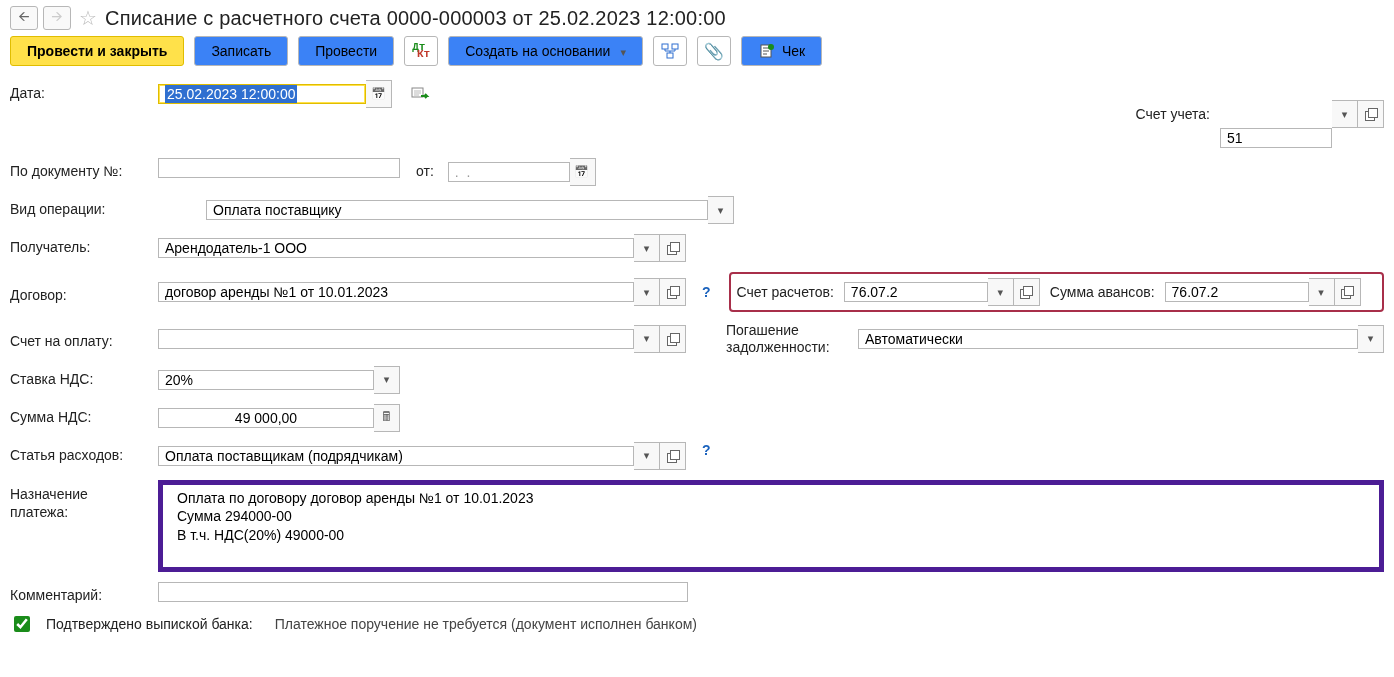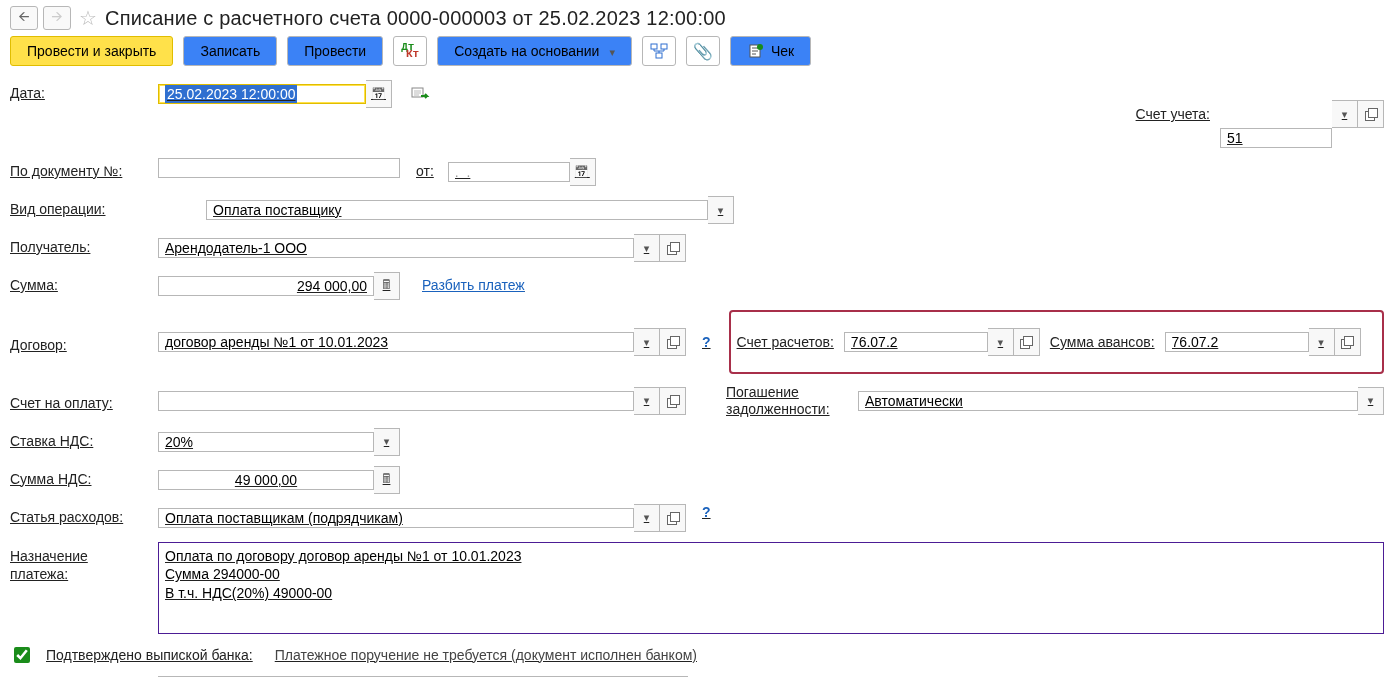--- a/index.html
+++ b/index.html
@@ -19,32 +19,32 @@
     width: 22px; height: 22px; display:inline-flex; align-items:center; justify-content:center;
     color:#bbb; font-size:20px;
   }
   .page-title { font-size: 20px; letter-spacing:.2px; }
   .toolbar { display:flex; align-items:center; gap:10px; margin-bottom:14px; flex-wrap:wrap; }
   .btn {
     border:1px solid #b7b7b7; background:#3b82f6; padding:5px 16px; border-radius:3px;
     font-size:14px; cursor:pointer; display:inline-flex; align-items:center; gap:6px;
     height:30px;
   }
-  .btn-yellow { background:#ffe14a; border-color:#e0bd00; font-weight:normal; }
+  .btn-yellow { background:#ffe14a; border-color:#e0bd00; font-weight:bold; }
   .btn .caret::after { content:"▾"; font-size:11px; margin-left:4px; color:#555; }
   .iconbox {
     width:34px; height:30px; border:1px solid #b7b7b7; border-radius:3px; background:#fff;
     display:inline-flex; align-items:center; justify-content:center;
   }
   .dtkt { font-family: "Courier New", monospace; font-size:11px; line-height:9px; font-weight:bold; position:relative; width:18px; height:16px;}
   .dtkt .dt { color:#1a8c1a; position:absolute; top:0; left:0; }
   .dtkt .kt { color:#c0392b; position:absolute; bottom:0; right:0; }
 
   .form { display:flex; flex-direction:column; gap:10px; width:100%; }
-  .row { display:flex; align-items:flex-start; gap:10px;text-decoration:underline; }
+  .row { display:flex; align-items:flex-start; gap:10px; }
   .lbl { width:138px; padding-top:5px; flex-shrink:0; }
   .field-group { display:flex; align-items:center; gap:0; }
   .input {
     border:1px solid #b7b7b7; height:20px; padding:3px 6px; font-size:14px; background:#fff;
   }
   .input-focused { border:1px solid #e0bd00; box-shadow:0 0 0 1px #ffe14a inset; }
   .sel-highlight { background:#2f6fd0; color:#fff; padding:1px 2px; }
   .dd-btn {
     width:26px; height:28px; border:1px solid #b7b7b7; border-left:none; background:#f8f8f8;
     display:inline-flex; align-items:center; justify-content:center; font-size:11px; color:#555;
@@ -58,26 +58,26 @@
     display:inline-flex; align-items:center; justify-content:center; font-size:11px;
   }
   .calc-ico::before { content:"🖩"; font-size:13px; }
   .cal-ico::before { content:"📅"; font-size:12px; filter:grayscale(1);}
   .open-ico { position:relative; width:12px; height:12px; }
   .open-ico::before { content:""; position:absolute; width:8px;height:8px;border:1px solid #666; top:3px;left:0;background:#fff;}
   .open-ico::after { content:""; position:absolute; width:8px;height:8px;border:1px solid #666; top:0;left:3px;background:#fff;}
   .link { color:#1a62bd; text-decoration:underline; cursor:pointer; }
   .help-q { color:#1a62bd; font-weight:bold; margin-left:6px; cursor:pointer; }
   .textarea {
-    border:1px solid #4c1d95; font-size:14px; padding:4px 6px; resize:none;
+    border:5px solid #4c1d95; font-size:14px; padding:4px 14px; resize:none;
     font-family:Arial,sans-serif; line-height:1.35;
   }
   .chk { width:16px;height:16px; accent-color:#1a8c1a; margin-right:6px; vertical-align:middle;}
   .right-col { margin-left:auto; }
-  .highlight-box { border:2px solid #a82f4a; border-radius:4px; padding:16px 6px; display:flex; align-items:center; gap:10px; }
+  .highlight-box { border:2px solid #a82f4a; border-radius:4px; padding:4px 6px; display:flex; align-items:center; gap:10px; }
   .muted { color:#444; }
   svg.receipt-ico { width:18px; height:16px; }
 </style>
 </head>
 <body>
 
 <div class="title-row">
   <span class="navbtn">🡨</span>
   <span class="navbtn" style="color:#ccc">🡪</span>
   <span class="star">☆</span>
@@ -175,30 +175,20 @@
     <span class="lbl">Получатель:</span>
     <div class="field-group">
       <input class="input" style="width: 476px;" value="Арендодатель-1 ООО">
       <span class="dd-btn">▾</span>
       <span class="open-btn">
           <span class="open-ico"></span>
         </span>
     </div>
   </div>
 
-  <div class="row">
-    <span class="lbl">Сумма:</span>
-    <div class="field-group">
-      <input class="input" style="width: 216px; text-align: right;" value="294 000,00">
-      <span class="dd-btn">
-          <span class="calc-ico"></span>
-        </span>
-    </div>
-    <span class="link" style="margin-left:12px; padding-top:5px">Разбить платеж</span>
-  </div>
 
   <div class="row" style="align-items:center">
     <span class="lbl">Договор:</span>
     <div class="field-group">
       <input class="input" style="width: 476px;" value="договор аренды №1 от 10.01.2023">
       <span class="dd-btn">▾</span>
       <span class="open-btn">
           <span class="open-ico"></span>
         </span>
     </div>
@@ -273,24 +263,24 @@
     <span class="help-q">?</span>
   </div>
 
   <div class="row">
     <span class="lbl" style="line-height:1.3">Назначение платежа:</span>
     <textarea class="textarea" style="width: 1226px; height: 92px;">Оплата по договору договор аренды №1 от 10.01.2023
 Сумма 294000-00
 В т.ч. НДС(20%) 49000-00</textarea>
   </div>
 
+  <div class="row">
+    <span class="lbl">Комментарий:</span>
+    <input class="input" style="width: 530px;" value="">
+  </div>
+
   <div class="row" style="align-items:center">
     <input type="checkbox" class="chk" checked="" style="">
     <span>Подтверждено выпиской банка:</span>
     <span class="muted" style="margin-left:12px">Платежное поручение не требуется (документ исполнен банком)</span>
   </div>
 
-  <div class="row">
-    <span class="lbl">Комментарий:</span>
-    <input class="input" style="width: 530px;" value="">
-  </div>
-
 </div>
 
 </body></html>

